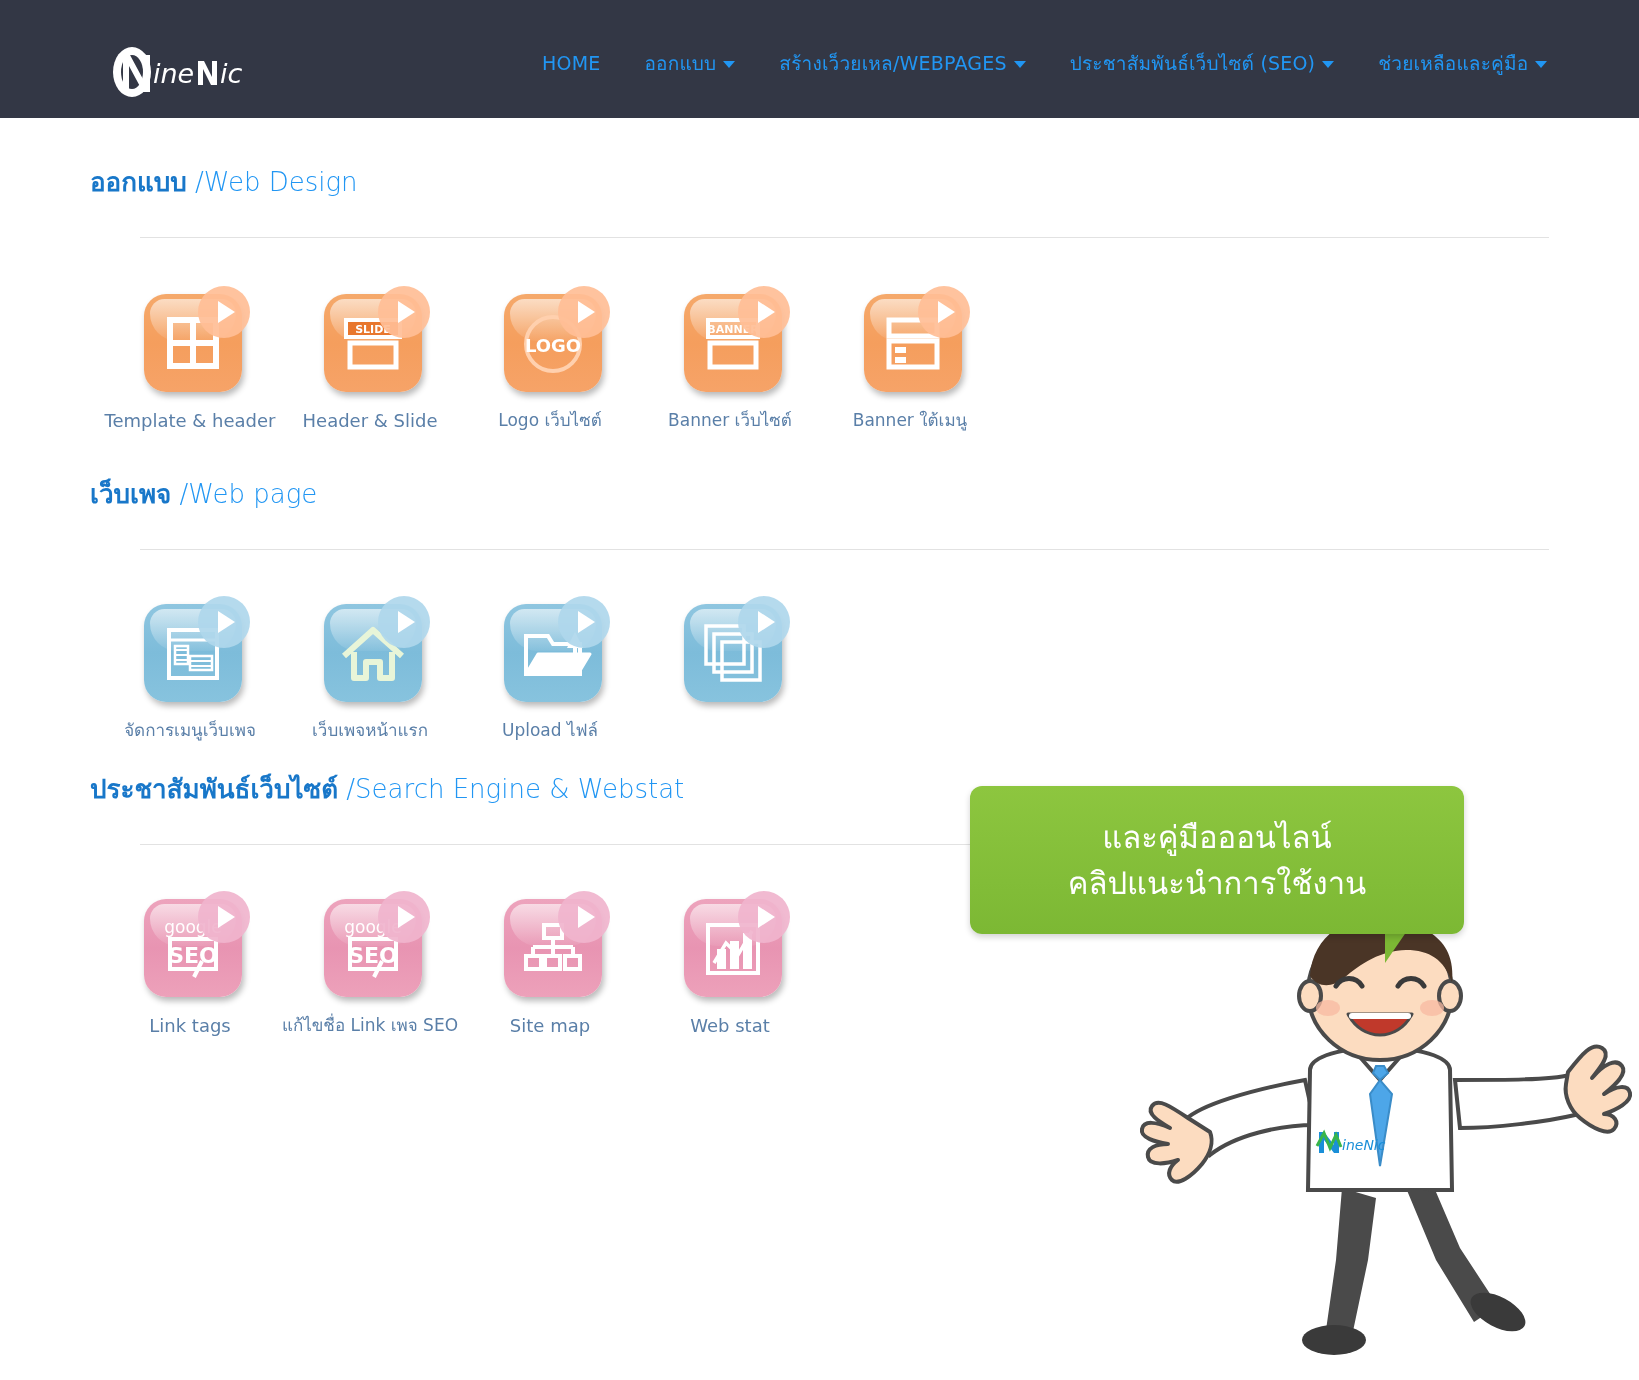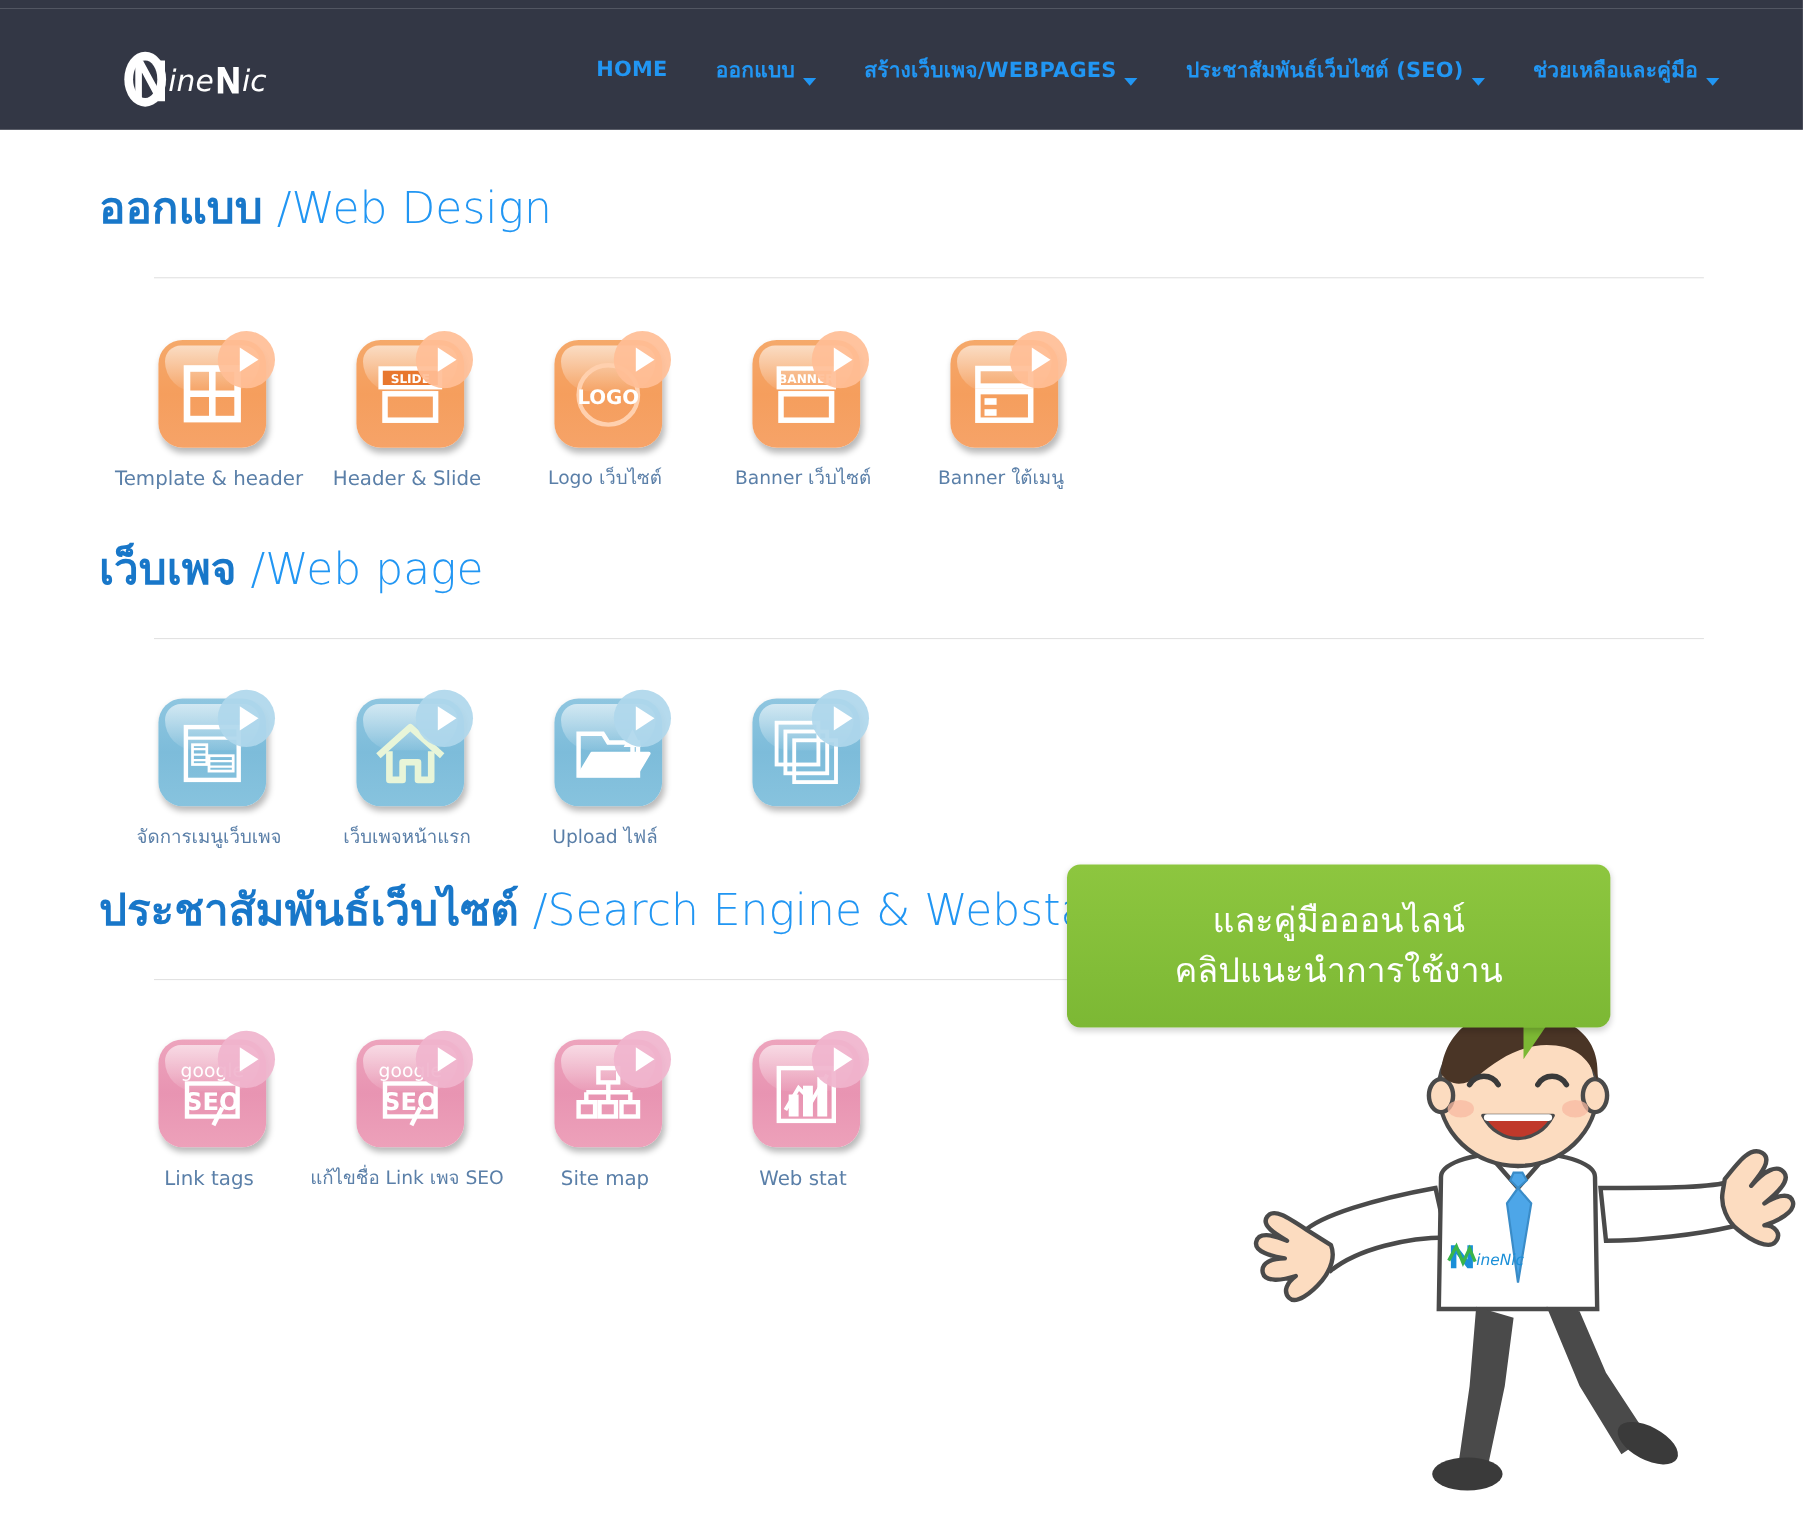--- a/index.html
+++ b/index.html
@@ -28,43 +28,43 @@
   }
   .brand svg { display:block; }
 
   .nav-links {
     position: absolute; left: 520px; top: 0; height: 110px;
     display: flex; align-items: center; gap: 0px;
   }
   .nav-item {
     color: #2196f3;
     font-size: 19px;
-    font-weight: bold;
+    font-weight: normal;
     padding: 0 22px;
     white-space: nowrap;
     cursor: pointer;
-    display: flex; align-items: flex-end; gap: 7px;
+    display: flex; align-items: center; gap: 7px;
     letter-spacing: 0.2px;
   }
   .nav-item.home { color:#2196f3; }
   .caret {
     display:inline-block;
     width:0; height:0;
     border-left:6px solid transparent;
     border-right:6px solid transparent;
     border-top:7px solid #2196f3;
     margin-top:3px;
   }
 
   
   .content { position:absolute; top:118px; left:0; width:1639px; }
 
   .section { position: relative; }
   .section-title {
-    font-size: 40px;
+    font-size: 26px;
     color: #1a8fd8;
     padding-left: 90px;
     font-weight: normal;
     white-space: nowrap;
     line-height: 1.1;
   }
   .section-title .th { font-weight: bold; color:#1877c9; }
   .section-title .en { font-weight: 300; color:#2196f3; }
   .section-rule {
     height: 1px; background: #e2e2e2;
@@ -198,21 +198,21 @@
 
     <div class="nav-links">
       <div class="nav-item home">
         <span>HOME</span>
       </div>
       <div class="nav-item">
         <span>ออกแบบ</span>
         <span class="caret"></span>
       </div>
       <div class="nav-item">
-        <span>สร้างเว็บเพจ/WEBPAGES</span>
+        <span>สร้างเว็วยเหล/WEBPAGES</span>
         <span class="caret"></span>
       </div>
       <div class="nav-item">
         <span>ประชาสัมพันธ์เว็บไซต์ (SEO)</span>
         <span class="caret"></span>
       </div>
       <div class="nav-item">
         <span>ช่วยเหลือและคู่มือ</span>
         <span class="caret"></span>
       </div>

